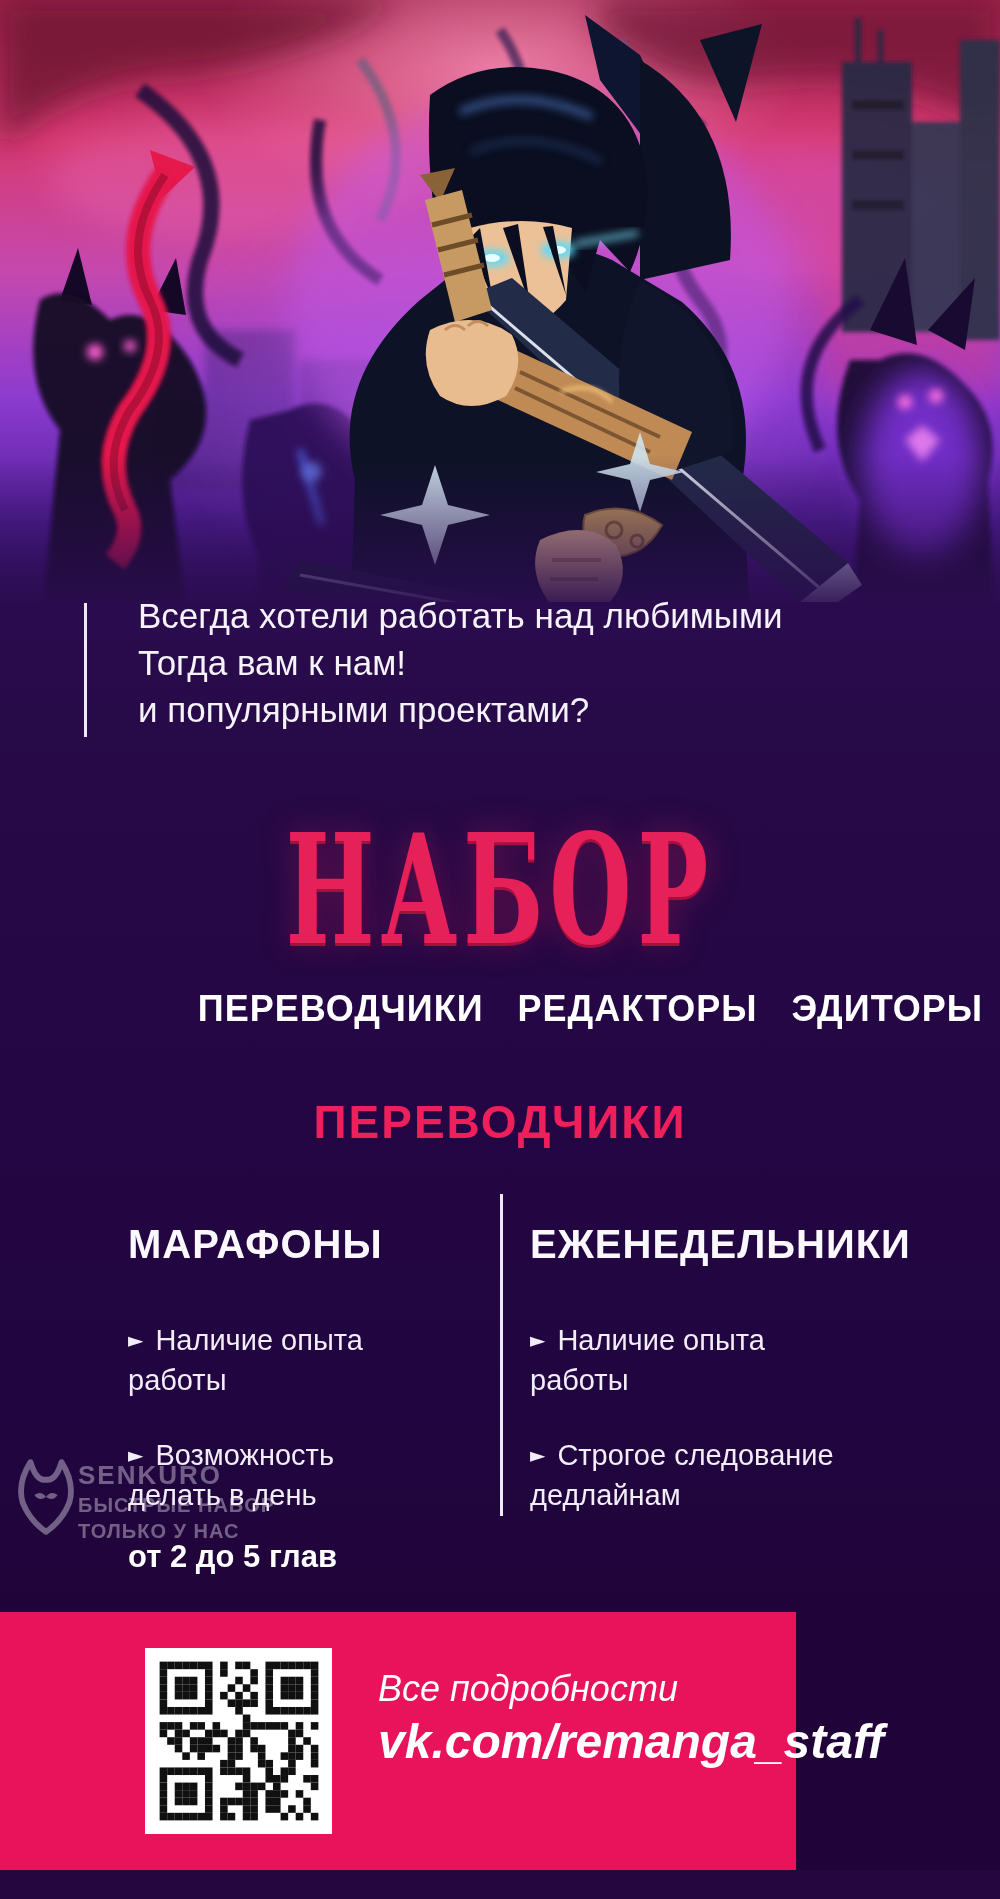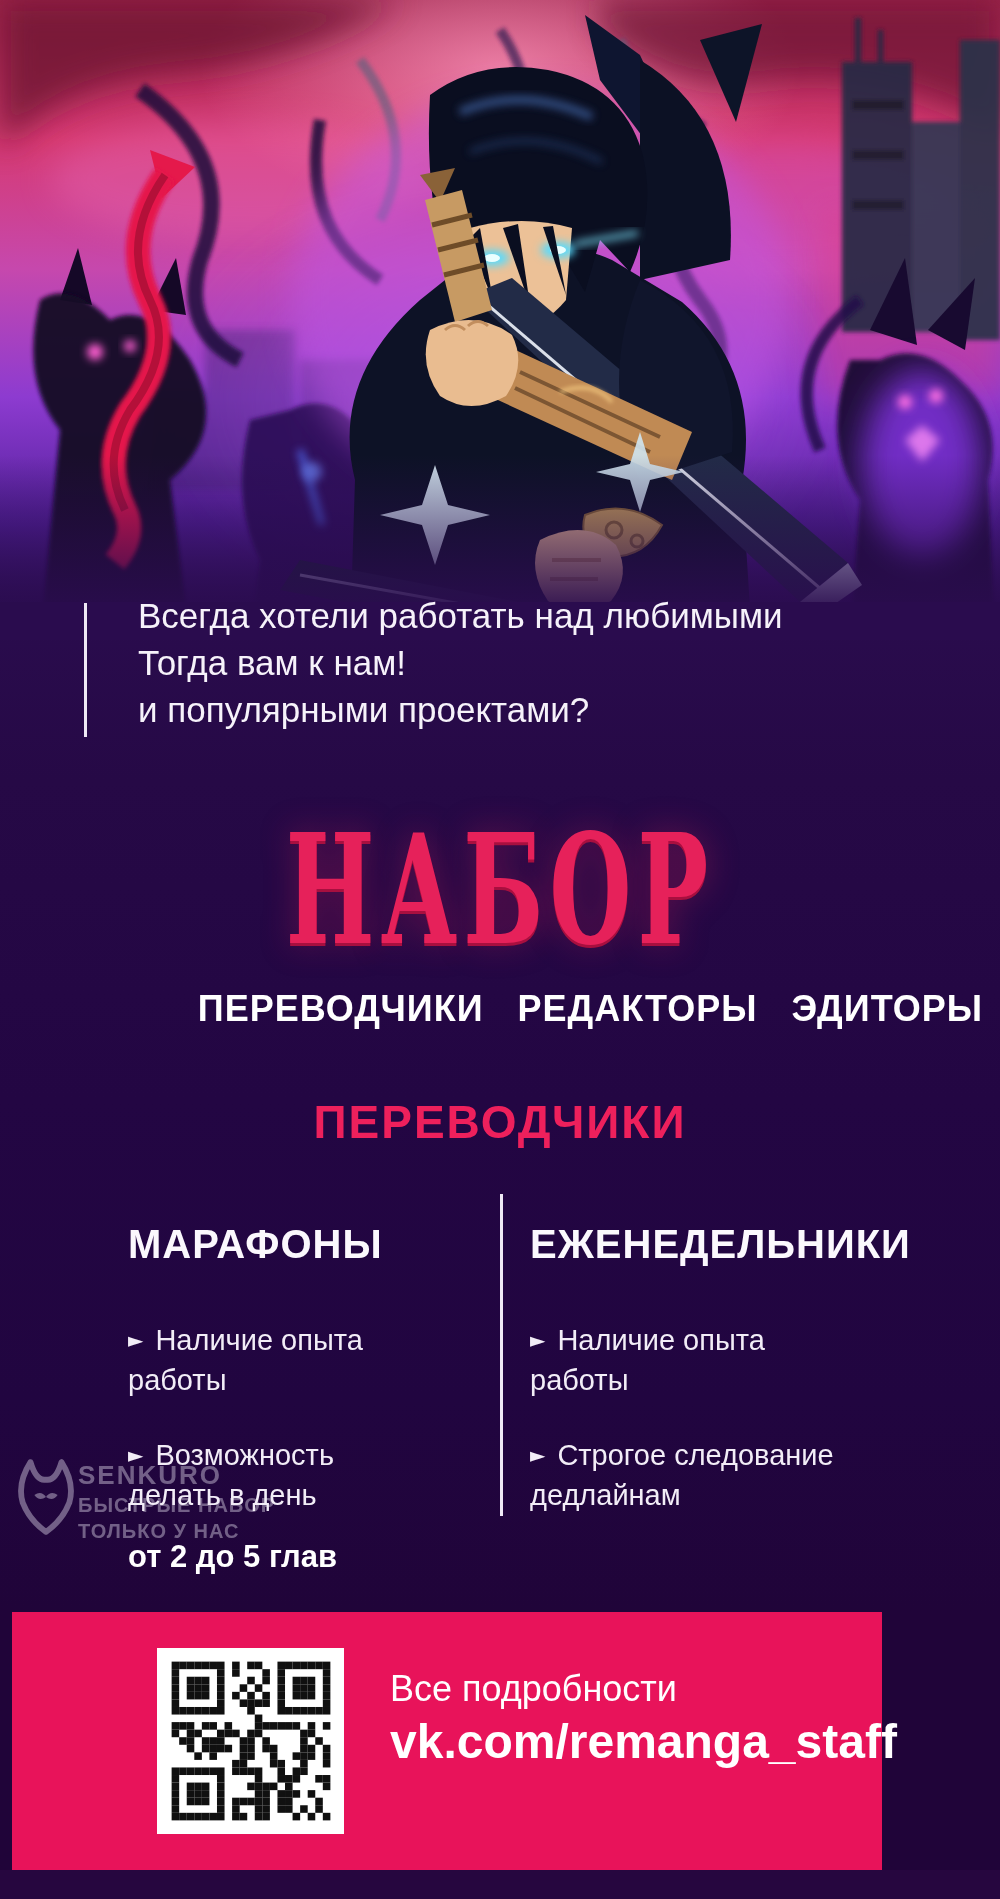--- a/index.html
+++ b/index.html
@@ -35,21 +35,21 @@
   .req-item{font-size:29px;line-height:37px;color:#f2edf7;margin:0 0 38px 0;}
   .req-item .arrow{font-family:"DejaVu Sans",sans-serif;font-size:20px;margin-right:12px;position:relative;top:-3px;}
   .req-bold{font-weight:700;font-size:31px;color:#ffffff;margin-top:24px;}
   
   .watermark{position:absolute;left:12px;top:1452px;z-index:1;opacity:.45;color:#d6d0e2;}
   .wm-logo{position:absolute;left:3px;top:6px;}
   .wm-text{position:absolute;left:66px;top:8px;white-space:nowrap;}
   .wm-brand{font-weight:700;font-size:26px;letter-spacing:2px;}
   .wm-line{font-weight:700;font-size:20px;letter-spacing:1px;margin-top:3px;}
   
-  .footer{position:absolute;left:12px;top:1612px;width:870px;height:258px;background:#e8135a;z-index:3;}
+  .footer{position:absolute;left:0;top:1612px;width:796px;height:258px;background:#e8135a;z-index:3;font-style:italic;}
   .qr-box{position:absolute;left:145px;top:36px;width:187px;height:186px;background:#ffffff;display:flex;align-items:center;justify-content:center;}
   .footer-texts{position:absolute;left:378px;top:54px;}
   .footer-details{font-size:36px;line-height:46px;color:#ffffff;}
   .footer-link{font-size:48px;line-height:48px;font-weight:700;color:#ffffff;margin-top:6px;}
   .bottom-strip{position:absolute;left:0;top:1870px;width:1000px;height:29px;background:#26063f;z-index:3;}
 </style>
 </head>
 <body>
 
 <div class="poster">

